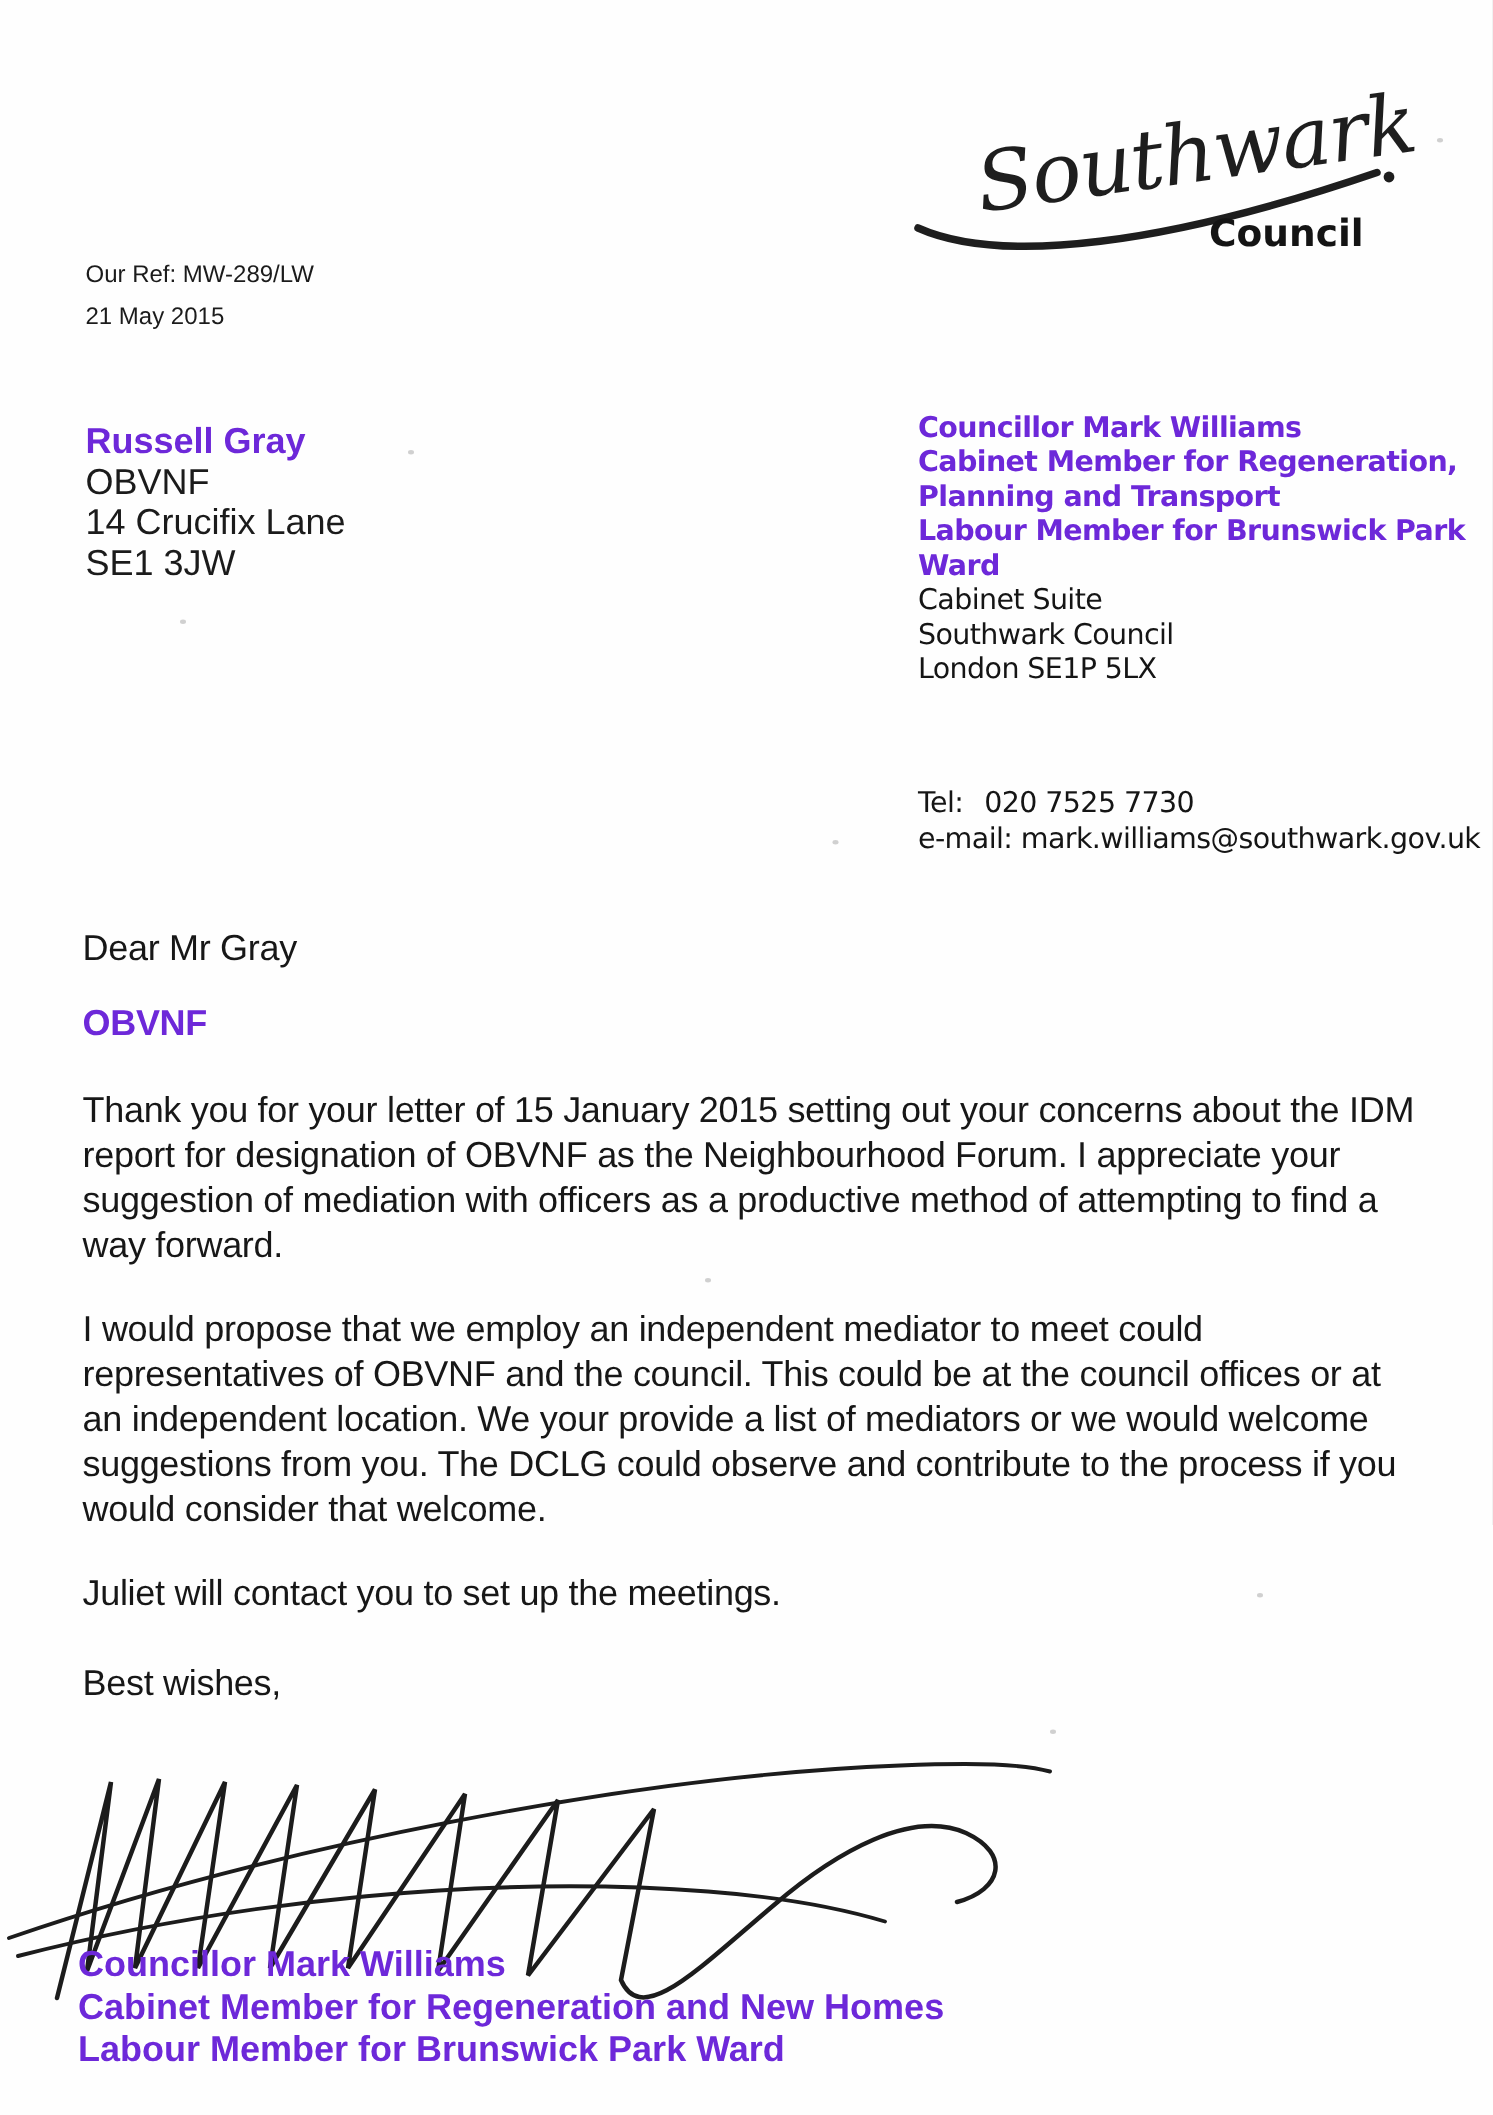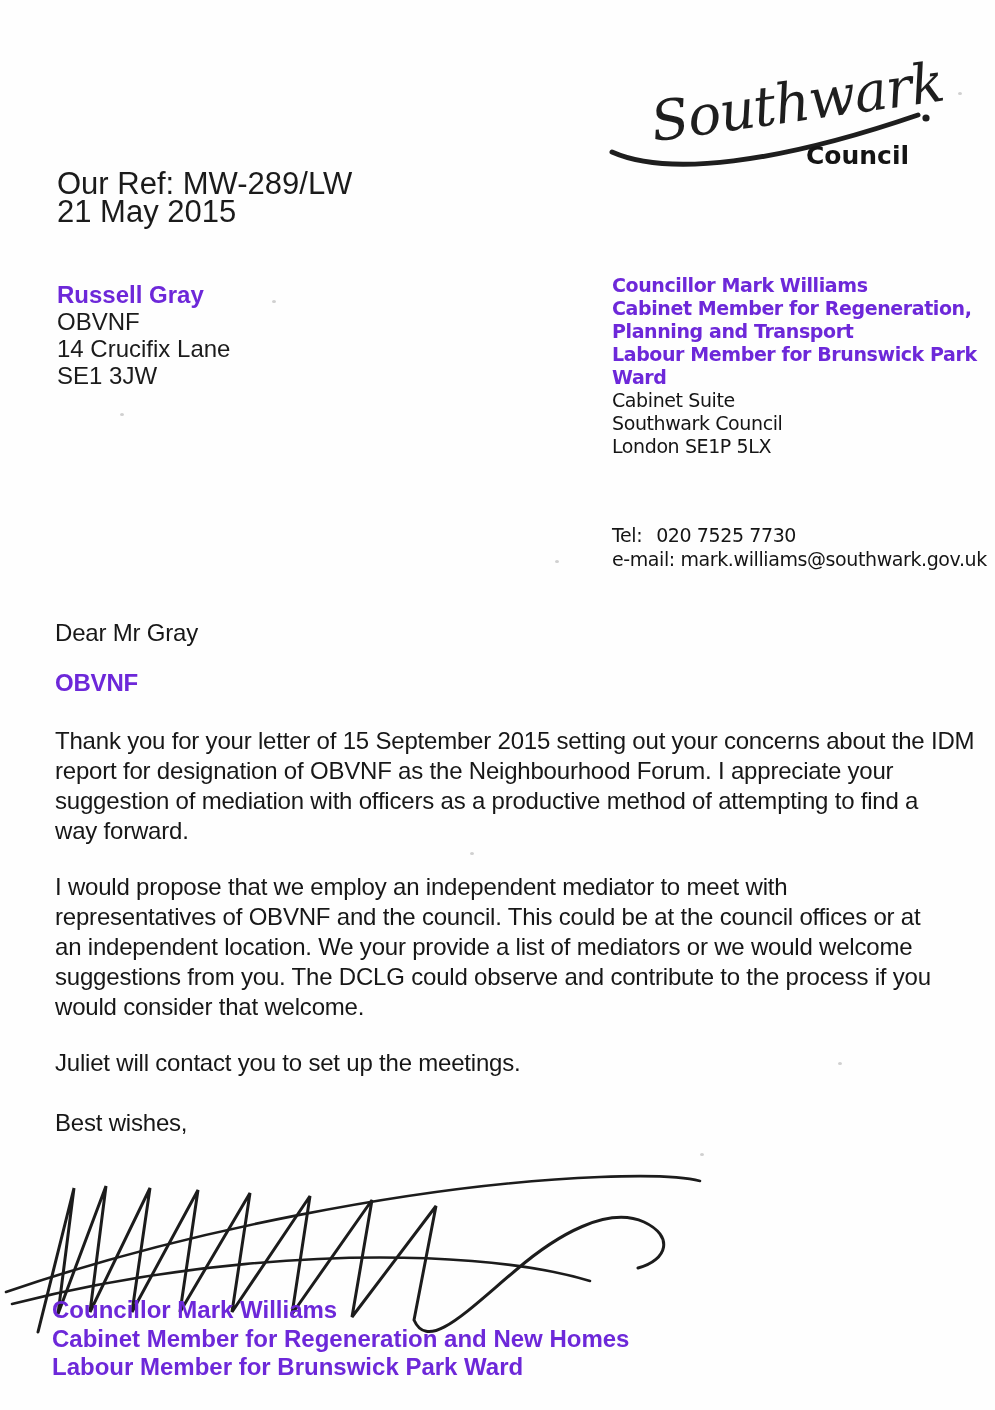--- a/index.html
+++ b/index.html
@@ -17,21 +17,21 @@
   .line { display: block; white-space: nowrap; }
 
   
   .body-text {
     font-family: "Liberation Sans", sans-serif;
     font-size: 24px;
     line-height: 30px;
     letter-spacing: -0.2px;
     color: #171717;
   }
-  .ref-block { top: 170px; left: 57px; font-size: 31px; line-height: 27.5px; }
+  .ref-block { top: 170px; left: 57px; font-size: 16px; line-height: 27.5px; }
   .recipient { top: 281px; left: 57px; font-size: 24px; line-height: 27px; }
   .bold { font-weight: bold; color: #6d28d9; }
 
   
   .sender-font {
     font-family: "DejaVu Sans", sans-serif;
     font-size: 19px;
     line-height: 23px;
     letter-spacing: -0.4px;
     color: #151515;
@@ -100,28 +100,28 @@
 
   <div class="abs contact-block sender-font">
     <span class="line"><span>Tel:</span><span class="tel-num">020 7525 7730</span></span>
     <span class="line"><span>e-mail:</span> <span>mark.williams@southwark.gov.uk</span></span>
   </div>
 
   <div class="abs salutation body-text">Dear Mr Gray</div>
   <div class="abs subject body-text bold">OBVNF</div>
 
   <div class="abs para1 body-text">
-    <span class="line">Thank you for your letter of 15 September 2015 setting out your concerns about the IDM</span>
+    <span class="line">Thank you for your letter of 15 January 2015 setting out your concerns about the IDM</span>
     <span class="line">report for designation of OBVNF as the Neighbourhood Forum. I appreciate your</span>
     <span class="line">suggestion of mediation with officers as a productive method of attempting to find a</span>
     <span class="line">way forward.</span>
   </div>
 
   <div class="abs para2 body-text">
-    <span class="line">I would propose that we employ an independent mediator to meet with</span>
+    <span class="line">I would propose that we employ an independent mediator to meet could</span>
     <span class="line">representatives of OBVNF and the council. This could be at the council offices or at</span>
     <span class="line">an independent location. We your provide a list of mediators or we would welcome</span>
     <span class="line">suggestions from you. The DCLG could observe and contribute to the process if you</span>
     <span class="line">would consider that welcome.</span>
   </div>
 
   <div class="abs para3 body-text">Juliet will contact you to set up the meetings.</div>
   <div class="abs closing body-text">Best wishes,</div>
 
   <div class="abs sig-box">

